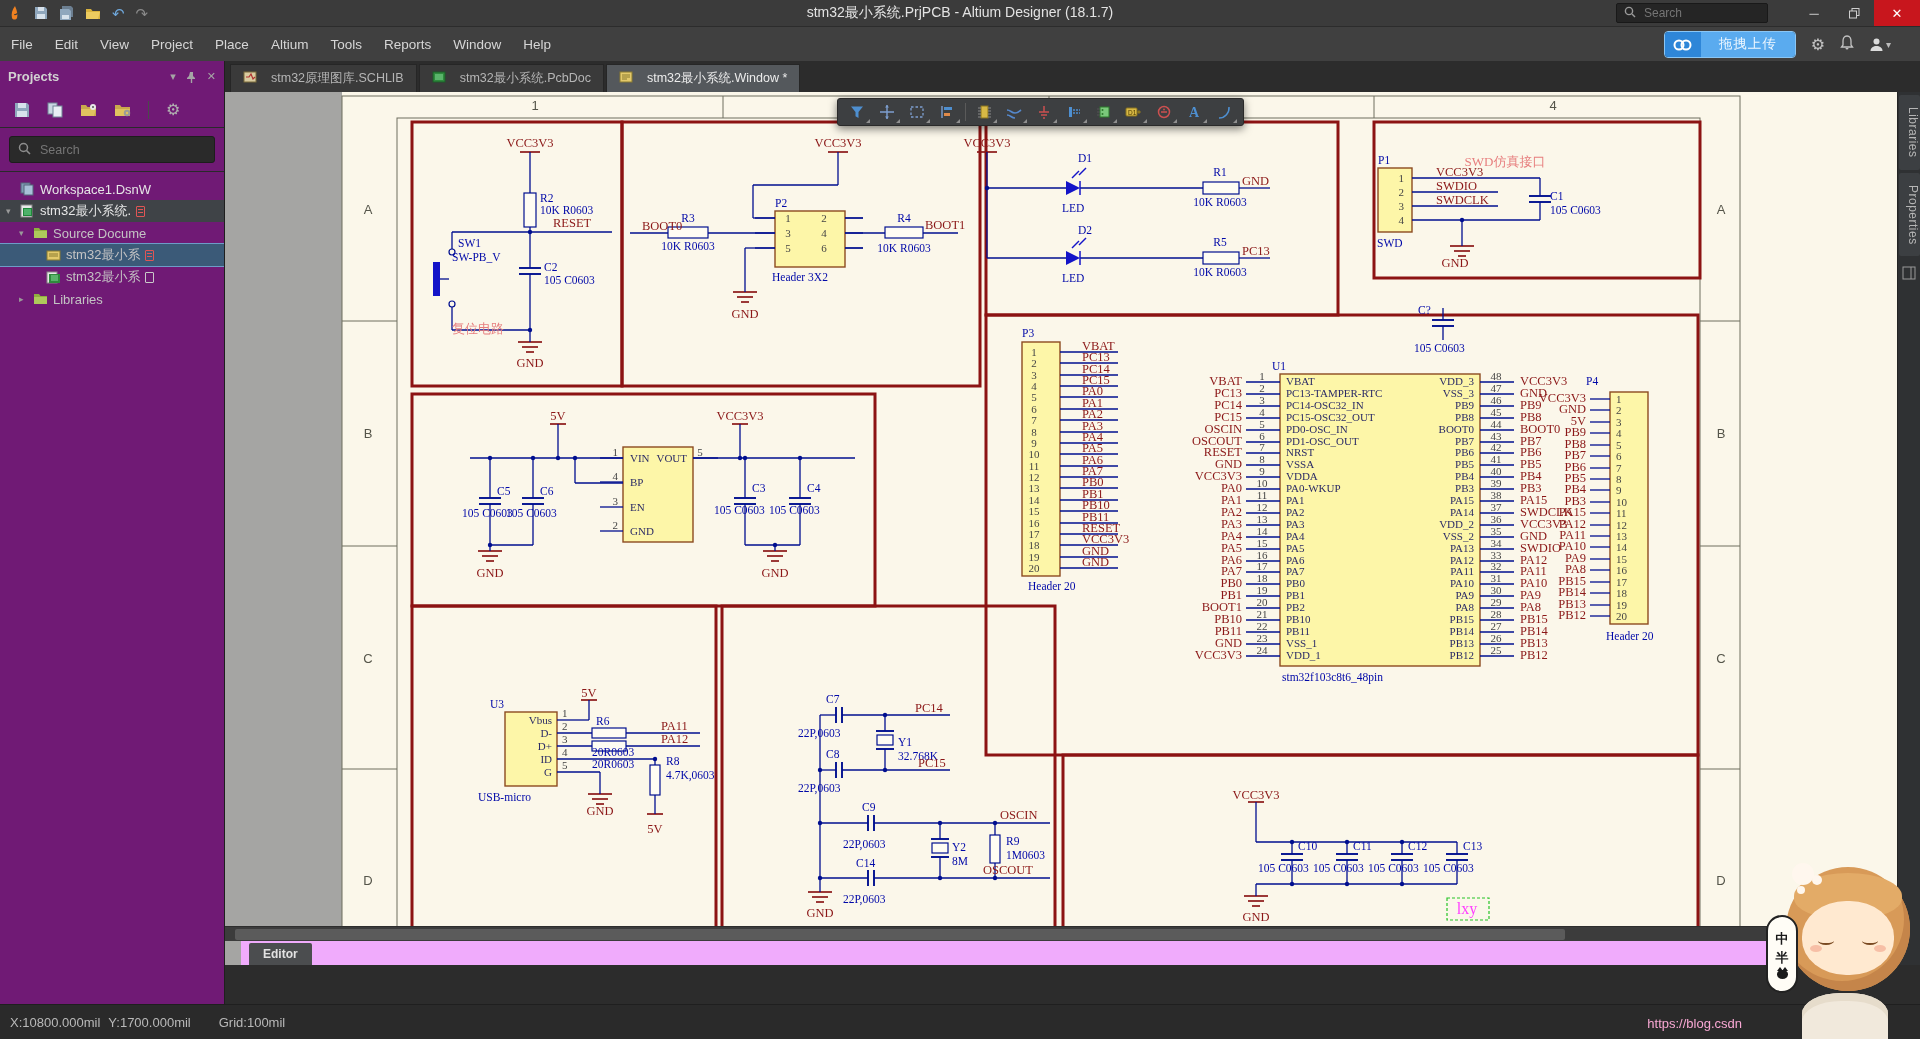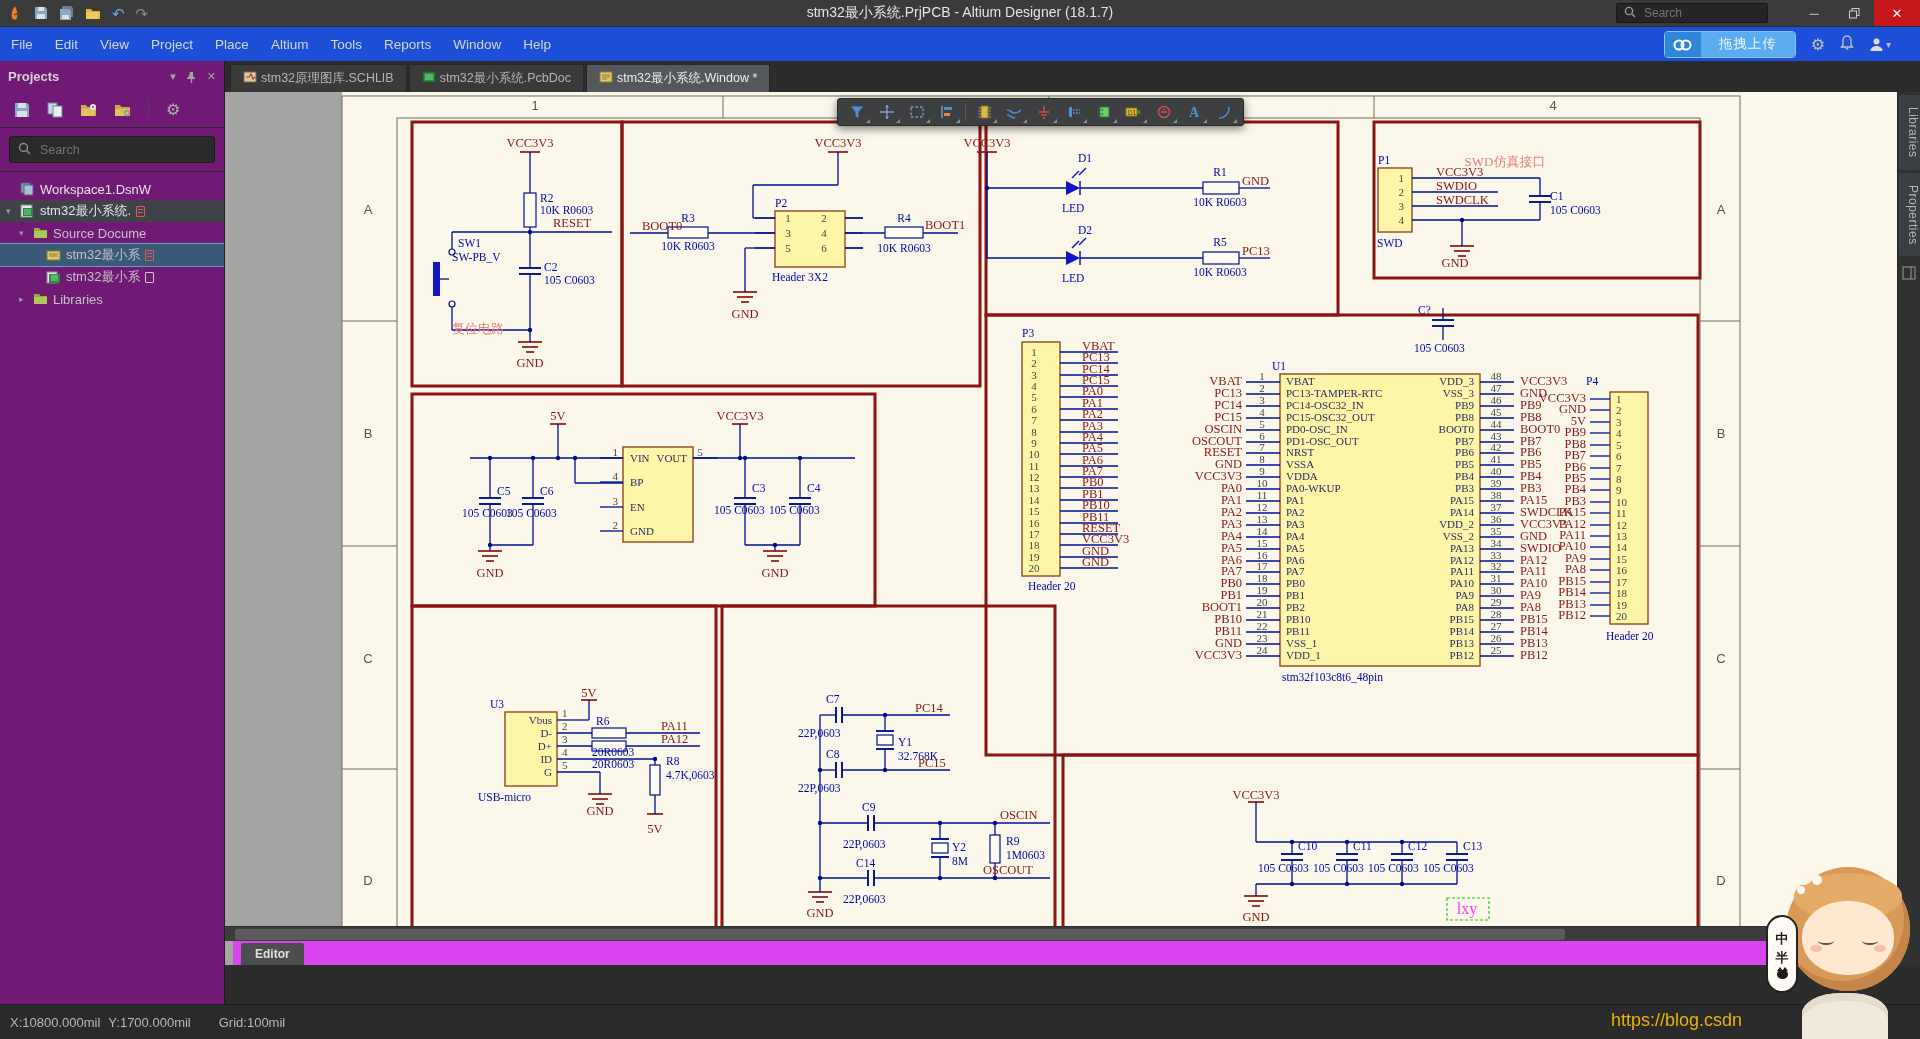--- a/index.html
+++ b/index.html
@@ -17,21 +17,21 @@
 .tb-icons{display:flex;gap:11px;padding-left:8px;align-items:center}
 .tb-icons svg{display:block}
 .tb-title{position:absolute;left:50%;transform:translateX(-50%);font-size:14px;color:#e3e3e3;white-space:nowrap}
 .tb-right{margin-left:auto;display:flex;align-items:center;height:100%}
 .tb-search{width:152px;height:20px;background:#252525;border:1px solid #191919;border-radius:2px;display:flex;align-items:center;gap:6px;padding:0 7px;margin-right:26px}
 .tb-search input{background:transparent;border:0;color:#a8a8a8;width:100%;font-size:12px;outline:none;font-family:"Liberation Sans",sans-serif}
 .winbtn{width:40px;height:26px;display:flex;align-items:center;justify-content:center;color:#cfcfcf;font-size:13px}
 .winbtn.close{background:var(--close-red);color:#fff;width:46px}
 
 
-.menubar{height:34px;background:#1d4ed8;display:flex;align-items:center;position:relative}
+.menubar{height:34px;background:#404040;display:flex;align-items:center;position:relative}
 .menu-item{padding:0 11px;font-size:13.5px;color:#d6d6d6;height:100%;display:flex;align-items:center}
 .mb-right{margin-left:auto;display:flex;align-items:center;gap:15px;padding-right:29px}
 .upload-btn{display:flex;height:27px;border-radius:4px;overflow:hidden;border:1px solid #8ac6f5}
 .upload-ico{width:36px;background:#2e86d8;display:flex;align-items:center;justify-content:center}
 .upload-label{background:#5aabef;color:#eef7ff;font-size:13.5px;display:flex;align-items:center;padding:0 18px;letter-spacing:1px}
 .mb-gear{color:#c3c3c3;font-size:16px}
 .userwrap{display:flex;align-items:center;gap:2px;color:#bbb;font-size:10px}
 
 
 .main{position:absolute;top:61px;left:0;right:0;bottom:35px;display:flex}
@@ -53,21 +53,21 @@
 .trow.bold .tlabel{font-weight:normal;color:#e6e6e6}
 .trow.rowbg{background:#3f4347}
 .trow.selected{background:#3b5a78;outline:1px solid #6d9bc8}
 .badge-red{width:9px;height:11px;border:1px solid #e05555;border-radius:1px;flex:none;position:relative}
 .badge-red::after{content:"";position:absolute;left:1px;top:2px;right:1px;height:1px;background:#e05555;box-shadow:0 3px 0 #e05555}
 .badge-gray{width:9px;height:11px;border:1px solid #c9c9c9;border-radius:1px;flex:none}
 
 
 .content{flex:1;position:relative;background:#2c2c2c}
 .tabbar{height:31px;background:#2c2c2c;display:flex;align-items:flex-end;padding-left:5px;gap:2px}
-.dtab{height:28px;background:#3a3a3a;color:#b5b5b5;font-size:12.5px;display:flex;align-items:center;gap:4px;padding:0 12px;border:1px solid #262626;border-bottom:0;white-space:nowrap}
+.dtab{height:28px;background:#3a3a3a;color:#b5b5b5;font-size:12.5px;display:flex;align-items:center;gap:14px;padding:0 12px;border:1px solid #262626;border-bottom:0;white-space:nowrap}
 .dtab.active{background:#54585c;color:#ececec}
 
 .editor{position:absolute;top:31px;left:0;right:0;bottom:39px}
 #schem{position:absolute;left:0;top:0}
 
 
 #schem text{font-family:"Liberation Serif",serif}
 #schem .gb{fill:var(--editor-bg)}
 #schem .sb{fill:var(--sheet)}
 #schem .fr{stroke:#6e6e5e;stroke-width:1;fill:none}
@@ -93,34 +93,34 @@
 
 
 .flytoolbar{position:absolute;left:612px;top:6px;height:28px;background:#3d3f41;border:1px solid #2a2a2a;border-radius:3px;box-shadow:0 3px 8px rgba(0,0,0,.5);display:flex;align-items:center;padding:0 4px;z-index:20}
 .ftb-btn{width:30px;height:26px;position:relative;display:flex;align-items:center;justify-content:center}
 .ftb-btn::after{content:"";position:absolute;right:2px;bottom:2px;border-left:4px solid transparent;border-bottom:4px solid #8f8f8f}
 .ftb-div{width:1px;height:18px;background:#5a5a5a;margin:0 3px}
 
 
 .scrollx{position:absolute;left:0;bottom:24px;height:15px;right:0;background:#3c3c3c;border-top:1px solid #2e2e2e}
 .scrollx .thumb{position:absolute;left:10px;top:2px;width:1330px;height:11px;background:#5b5b5b;border-radius:2px}
-.bottomstrip{position:absolute;left:8px;bottom:0;height:24px;right:0;background:#d946ef}
+.bottomstrip{position:absolute;left:16px;bottom:0;height:24px;right:0;background:#f0abfc}
 .editor-tab{position:absolute;left:8px;top:2px;height:22px;background:#4b4d4f;color:#e2e2e2;font-size:12px;font-weight:bold;display:flex;align-items:center;padding:0 14px;border-radius:2px 2px 0 0}
 
 
 .rightstrip{position:absolute;right:0;top:31px;bottom:39px;width:23px;background:#2f3133;border-left:1px solid #242424;display:flex;flex-direction:column;align-items:center;z-index:15}
 .rtab{background:#3c3f42;color:#b5b5b5;font-size:12px;writing-mode:vertical-rl;padding:12px 0;width:21px;text-align:center;margin-top:3px;border-radius:2px;letter-spacing:.5px}
 .rstrip-ico{margin-top:10px}
 
 
 .statusbar{position:absolute;bottom:0;left:0;right:0;height:35px;background:#2a2a2a;border-top:1px solid #1f1f1f;display:flex;align-items:center;font-size:13px;color:#b9b9b9;padding-left:10px;gap:8px;z-index:30}
 .sb-grid{margin-left:20px}
 
 
-.wm-url{position:absolute;right:178px;bottom:8px;color:#eab308;font-size:18px;z-index:40}
+.wm-url{position:absolute;right:178px;bottom:8px;color:#f9a8d4;font-size:13px;z-index:40}
 .avatar{position:absolute;right:2px;bottom:0;width:152px;height:186px;z-index:60}
 .av-hair{position:absolute;right:8px;top:14px;width:124px;height:124px;background:#d89a58;border-radius:50%;box-shadow:inset -6px -10px 0 #c5854a}
 .av-bang{position:absolute;right:16px;top:20px;width:108px;height:46px;background:#e3ab67;border-radius:50% 50% 45% 45%}
 .av-face{position:absolute;right:24px;top:48px;width:92px;height:74px;background:#ffe9d0;border-radius:48%}
 .av-eye{position:absolute;top:36px;width:16px;height:8px;border-bottom:2px solid #7a4a22;border-radius:50%}
 .av-blush{position:absolute;top:44px;width:12px;height:7px;background:#f7bfa6;border-radius:50%}
 .av-flower{position:absolute;right:104px;top:10px;width:22px;height:22px;background:#fff7ee;border-radius:50%;box-shadow:14px 6px 0 -6px #fff7ee,-2px 16px 0 -7px #fff7ee}
 .av-body{position:absolute;right:30px;bottom:0;width:86px;height:46px;background:#f1e9dc;border-radius:45% 45% 0 0;box-shadow:inset 0 8px 0 #e6dccb}
 .av-badge{position:absolute;left:0;top:62px;width:32px;height:78px;background:#fffdf6;border:2px solid #222;border-radius:16px;display:flex;flex-direction:column;align-items:center;justify-content:center;gap:1px;color:#1a1a1a;font-size:13px;font-weight:bold;z-index:61}
 .av-cat{width:11px;height:9px;background:#1a1a1a;border-radius:45% 45% 50% 50%;position:relative;margin-top:2px}

